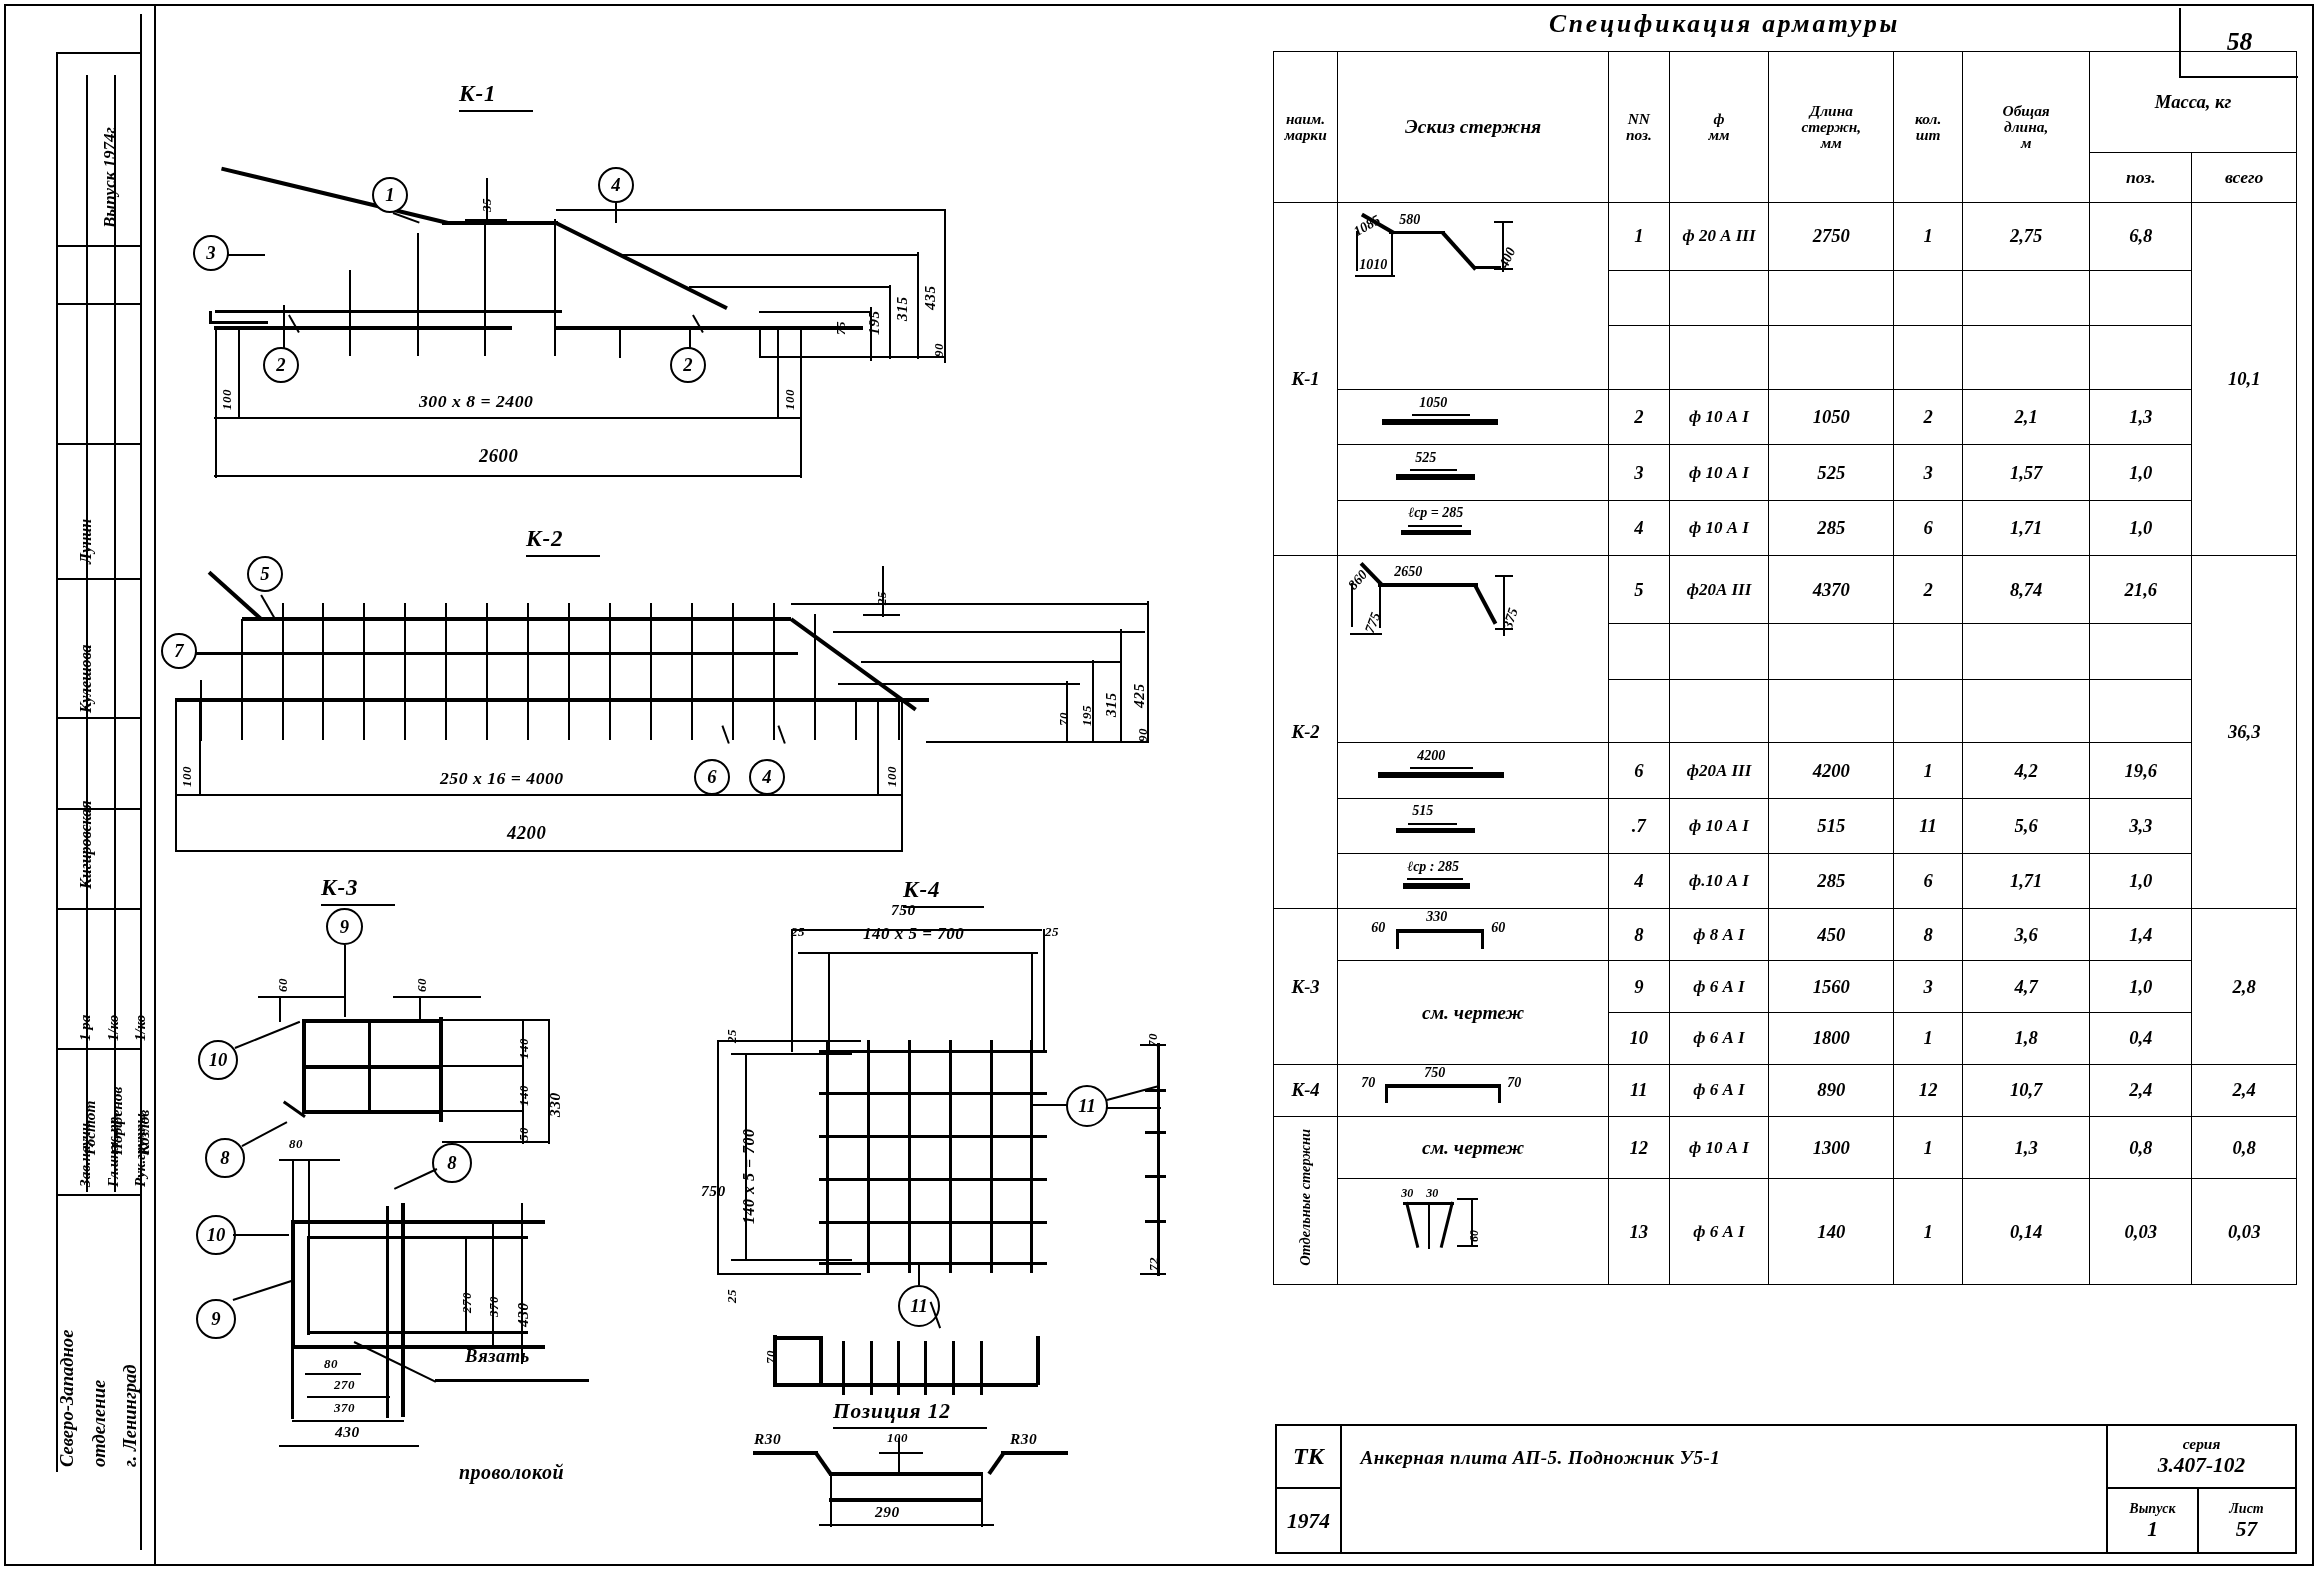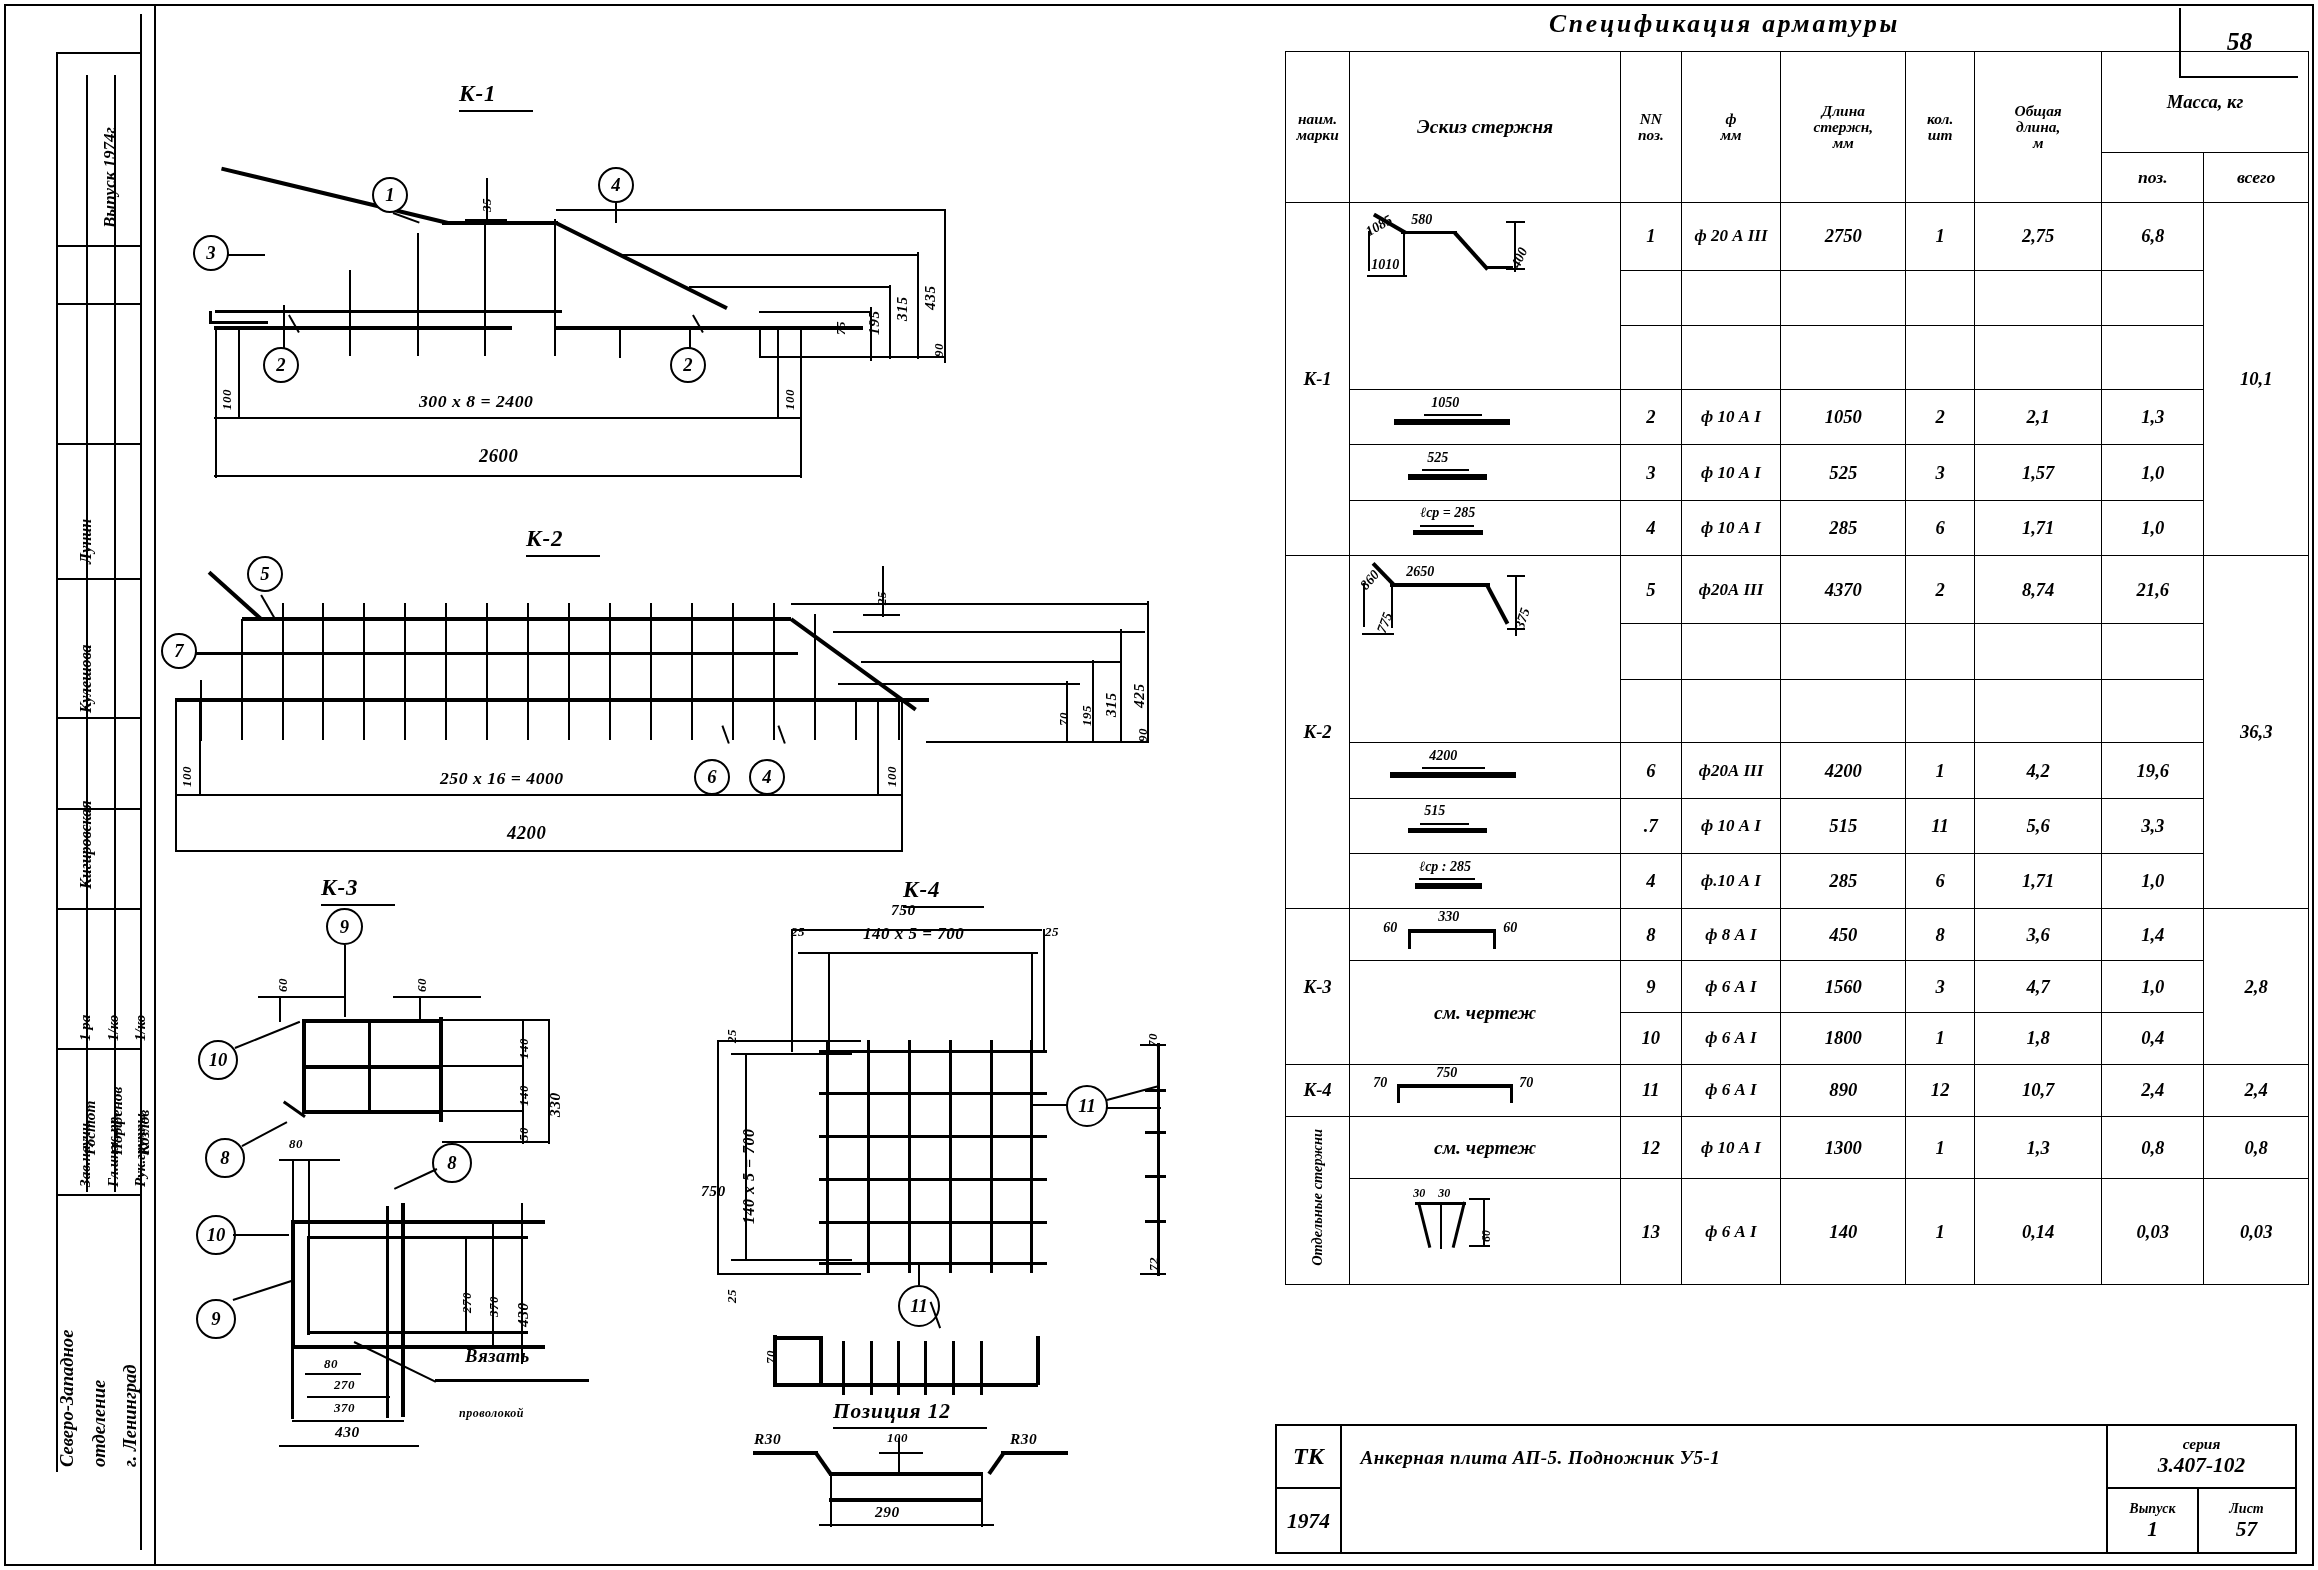--- a/index.html
+++ b/index.html
@@ -25,21 +25,21 @@
   
   .dim{position:absolute;font-size:15.4px;font-style:italic;font-weight:bold;white-space:nowrap;letter-spacing:0.5px;}
   .dim-v{position:absolute;font-size:15.4px;font-style:italic;font-weight:bold;white-space:nowrap;transform-origin:0 0;transform:rotate(-90deg);letter-spacing:0.5px;}
   .dim-sm{font-size:13px;}
 
   
   .bub{position:absolute;border:2.3px solid #000;border-radius:50%;display:flex;align-items:center;justify-content:center;
        font-size:18.6px;font-style:italic;font-weight:bold;background:#fff;box-sizing:border-box;}
 
   
-  #spec{position:absolute;left:1273px;top:51px;width:1024px;height:1234px;margin-left:12px;}
+  #spec{position:absolute;left:1273px;top:51px;width:1024px;height:1234px;}
   #spec table{border-collapse:collapse;width:100%;height:100%;table-layout:fixed;}
   #spec td,#spec th{border:1.4px solid #000;text-align:center;vertical-align:middle;
         font-style:italic;font-weight:bold;font-size:18.6px;padding:0;}
   #spec .hdr{font-size:15.4px;line-height:1.05;}
   .spec-title{position:absolute;left:1273px;top:9.3px;width:903px;height:42px;
         font-size:25.6px;font-style:italic;font-weight:bold;text-align:center;letter-spacing:2.8px;}
   .sheetno{position:absolute;left:2179px;top:8.4px;width:119px;height:70px;border:2.3px solid #000;border-top:none;border-right:none;
         box-sizing:border-box;font-size:25.6px;font-style:italic;font-weight:bold;display:flex;align-items:center;justify-content:center;}
   .vside{writing-mode:vertical-rl;transform:rotate(180deg);font-size:14.4px;line-height:1.1;}
 
@@ -316,21 +316,21 @@
   <div class="bub" style="left:432px;top:1143px;width:40px;height:40px;">8</div>
   <div class="ln" style="left:390px;top:1168px;width:47px;height:2.3px;transform-origin:100% 50%;transform:rotate(-25deg);"></div>
   <div class="bub" style="left:196px;top:1215px;width:40px;height:40px;">10</div>
   <div class="ln hl" style="left:233px;top:1234px;width:56px;height:2.3px;"></div>
   <div class="bub" style="left:196px;top:1299px;width:40px;height:40px;">9</div>
   <div class="ln" style="left:233px;top:1299px;width:63px;height:2.3px;transform-origin:0 50%;transform:rotate(-18deg);"></div>
 
   <div class="ln" style="left:354px;top:1341px;width:91px;height:2.3px;transform-origin:0 50%;transform:rotate(26deg);"></div>
   <div class="ln hl" style="left:435px;top:1379px;width:154px;height:2.8px;"></div>
   <div class="dim" style="left:465px;top:1345px;font-size:18.6px;">Вязать</div>
-  <div class="dim" style="left:459px;top:1406px;font-size:12px;">проволокой</div>
+  <div class="dim" style="left:459px;top:1461px;font-size:20px;">проволокой</div>
 
   <div class="viewtitle" style="left:903px;top:877px;width:81px;">
     <span>К-4</span><span class="ul"></span>
   </div>
 
   <div class="ln" style="left:819px;top:1050px;width:228px;height:3.3px;"></div>
   <div class="ln" style="left:819px;top:1092px;width:228px;height:3.3px;"></div>
   <div class="ln" style="left:819px;top:1135px;width:228px;height:3.3px;"></div>
   <div class="ln" style="left:819px;top:1178px;width:228px;height:3.3px;"></div>
   <div class="ln" style="left:819px;top:1221px;width:228px;height:3.3px;"></div>

